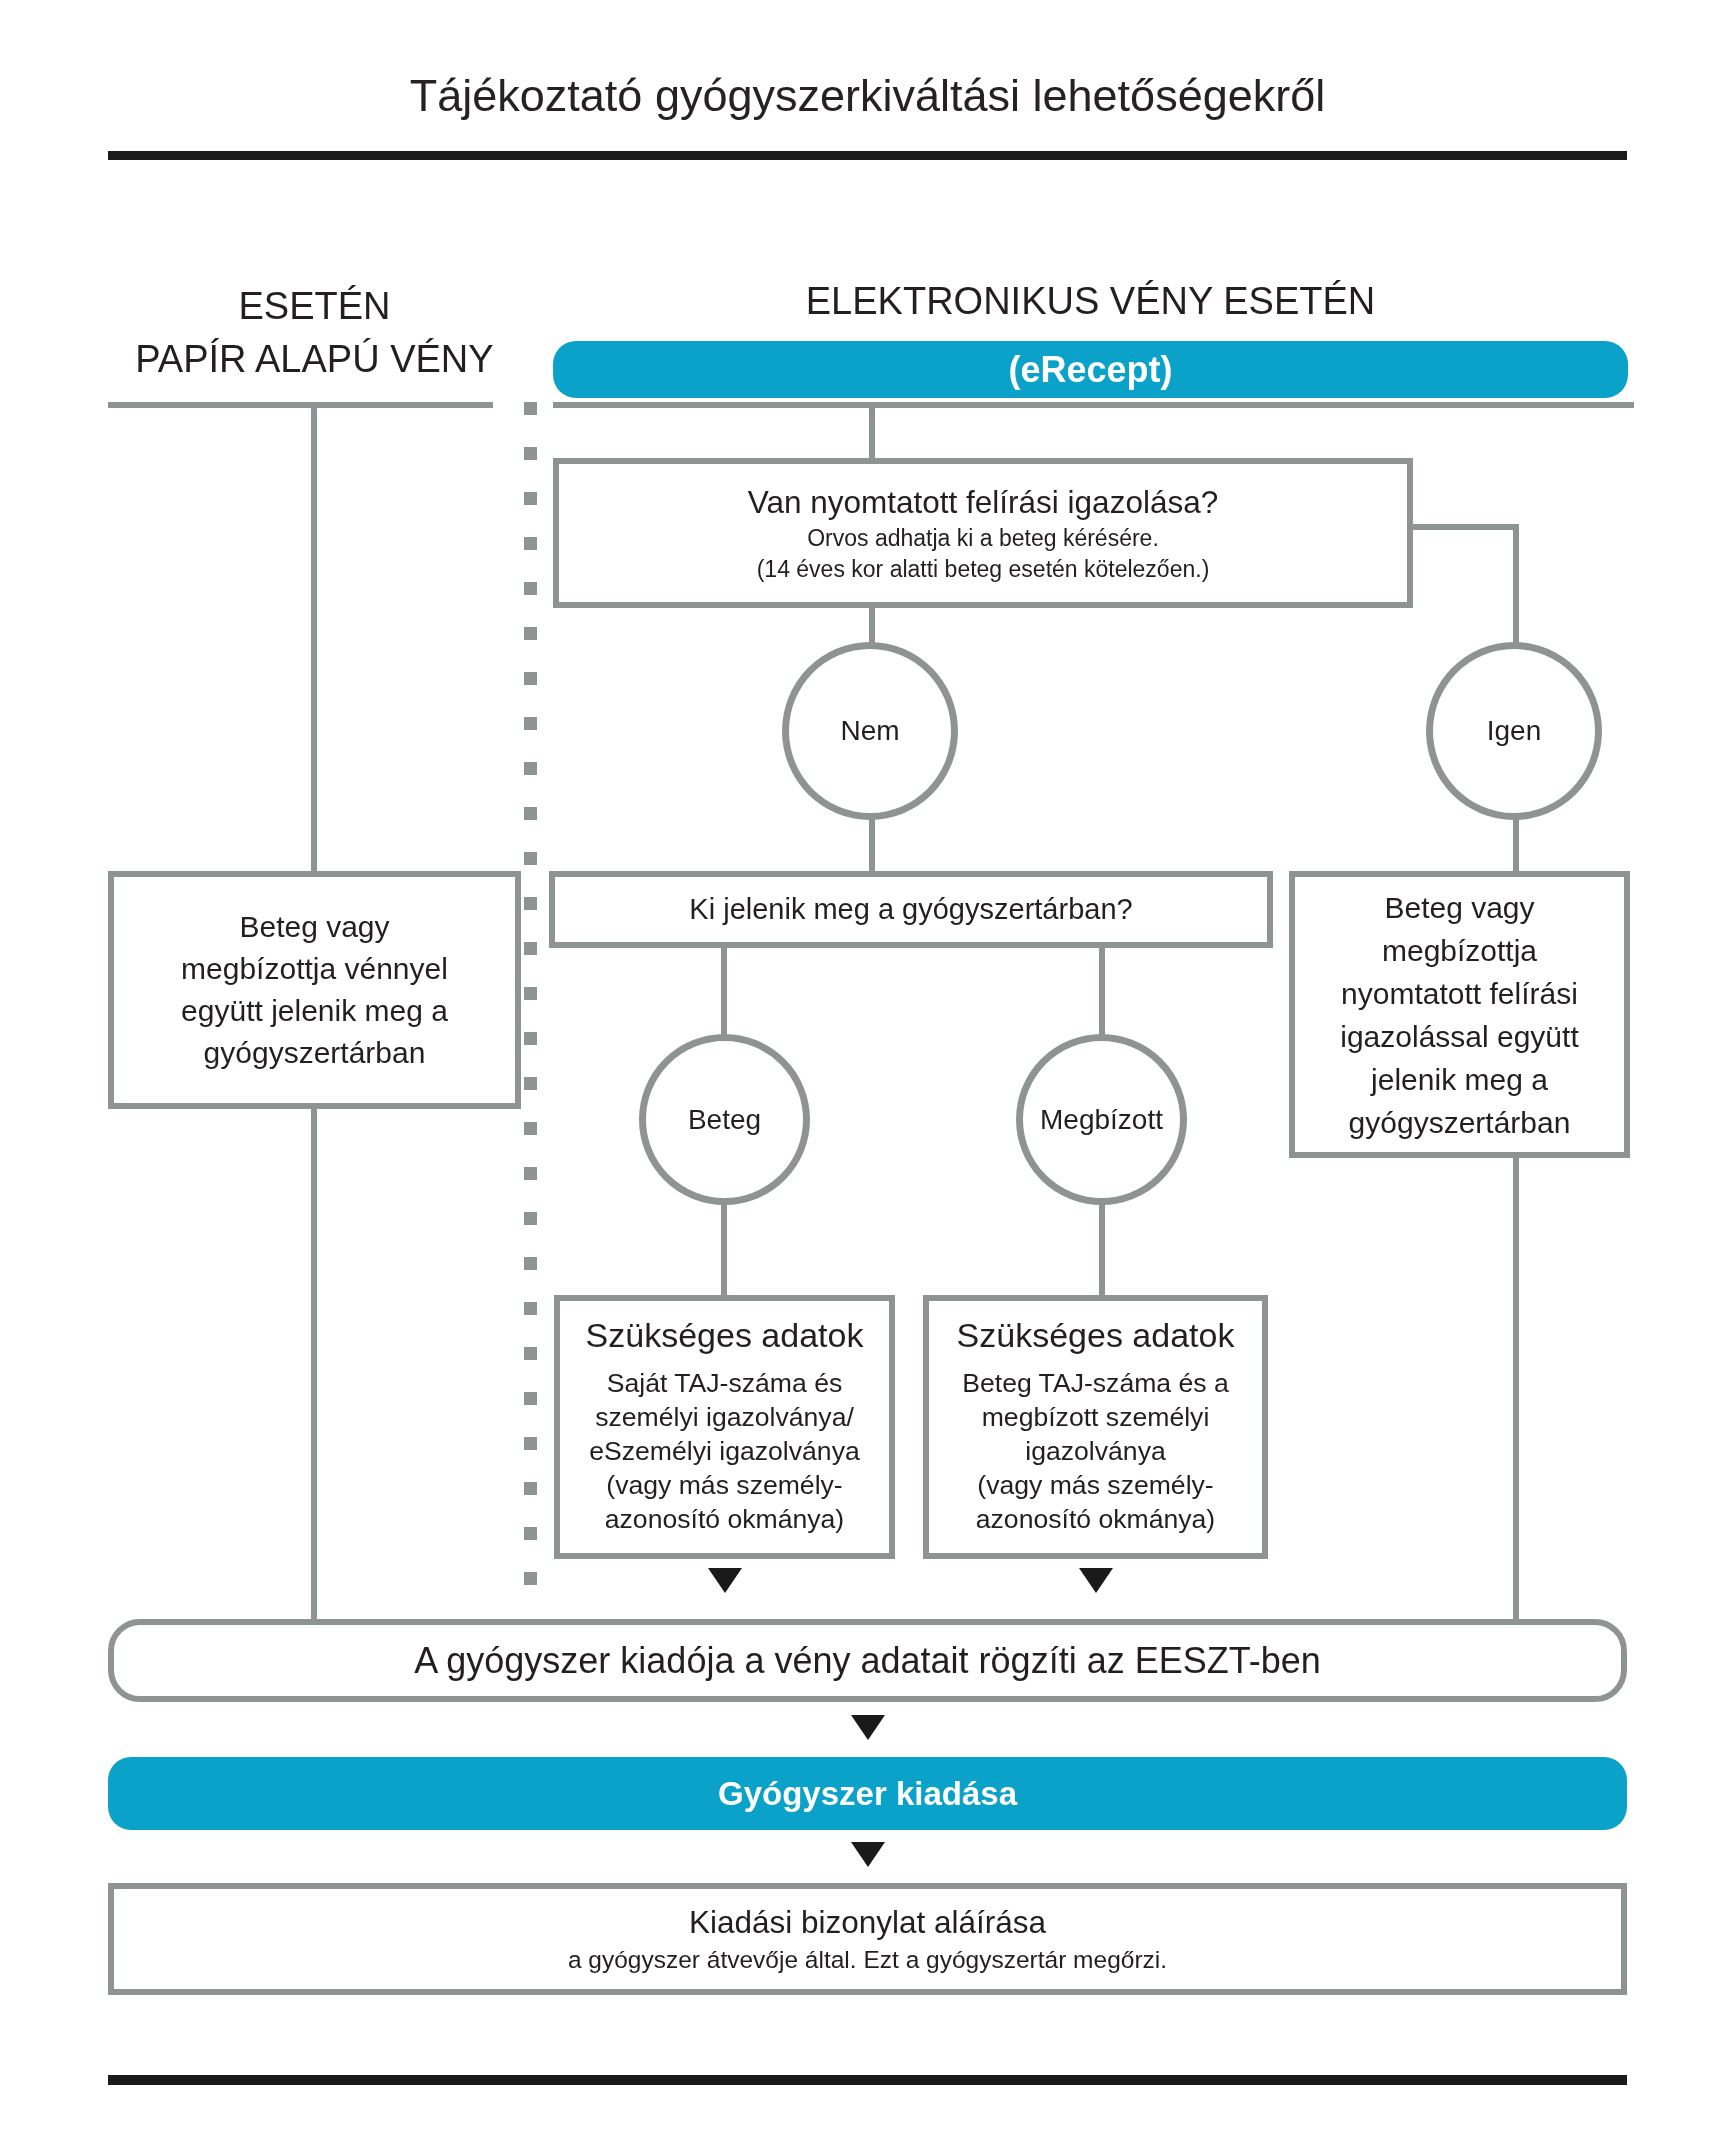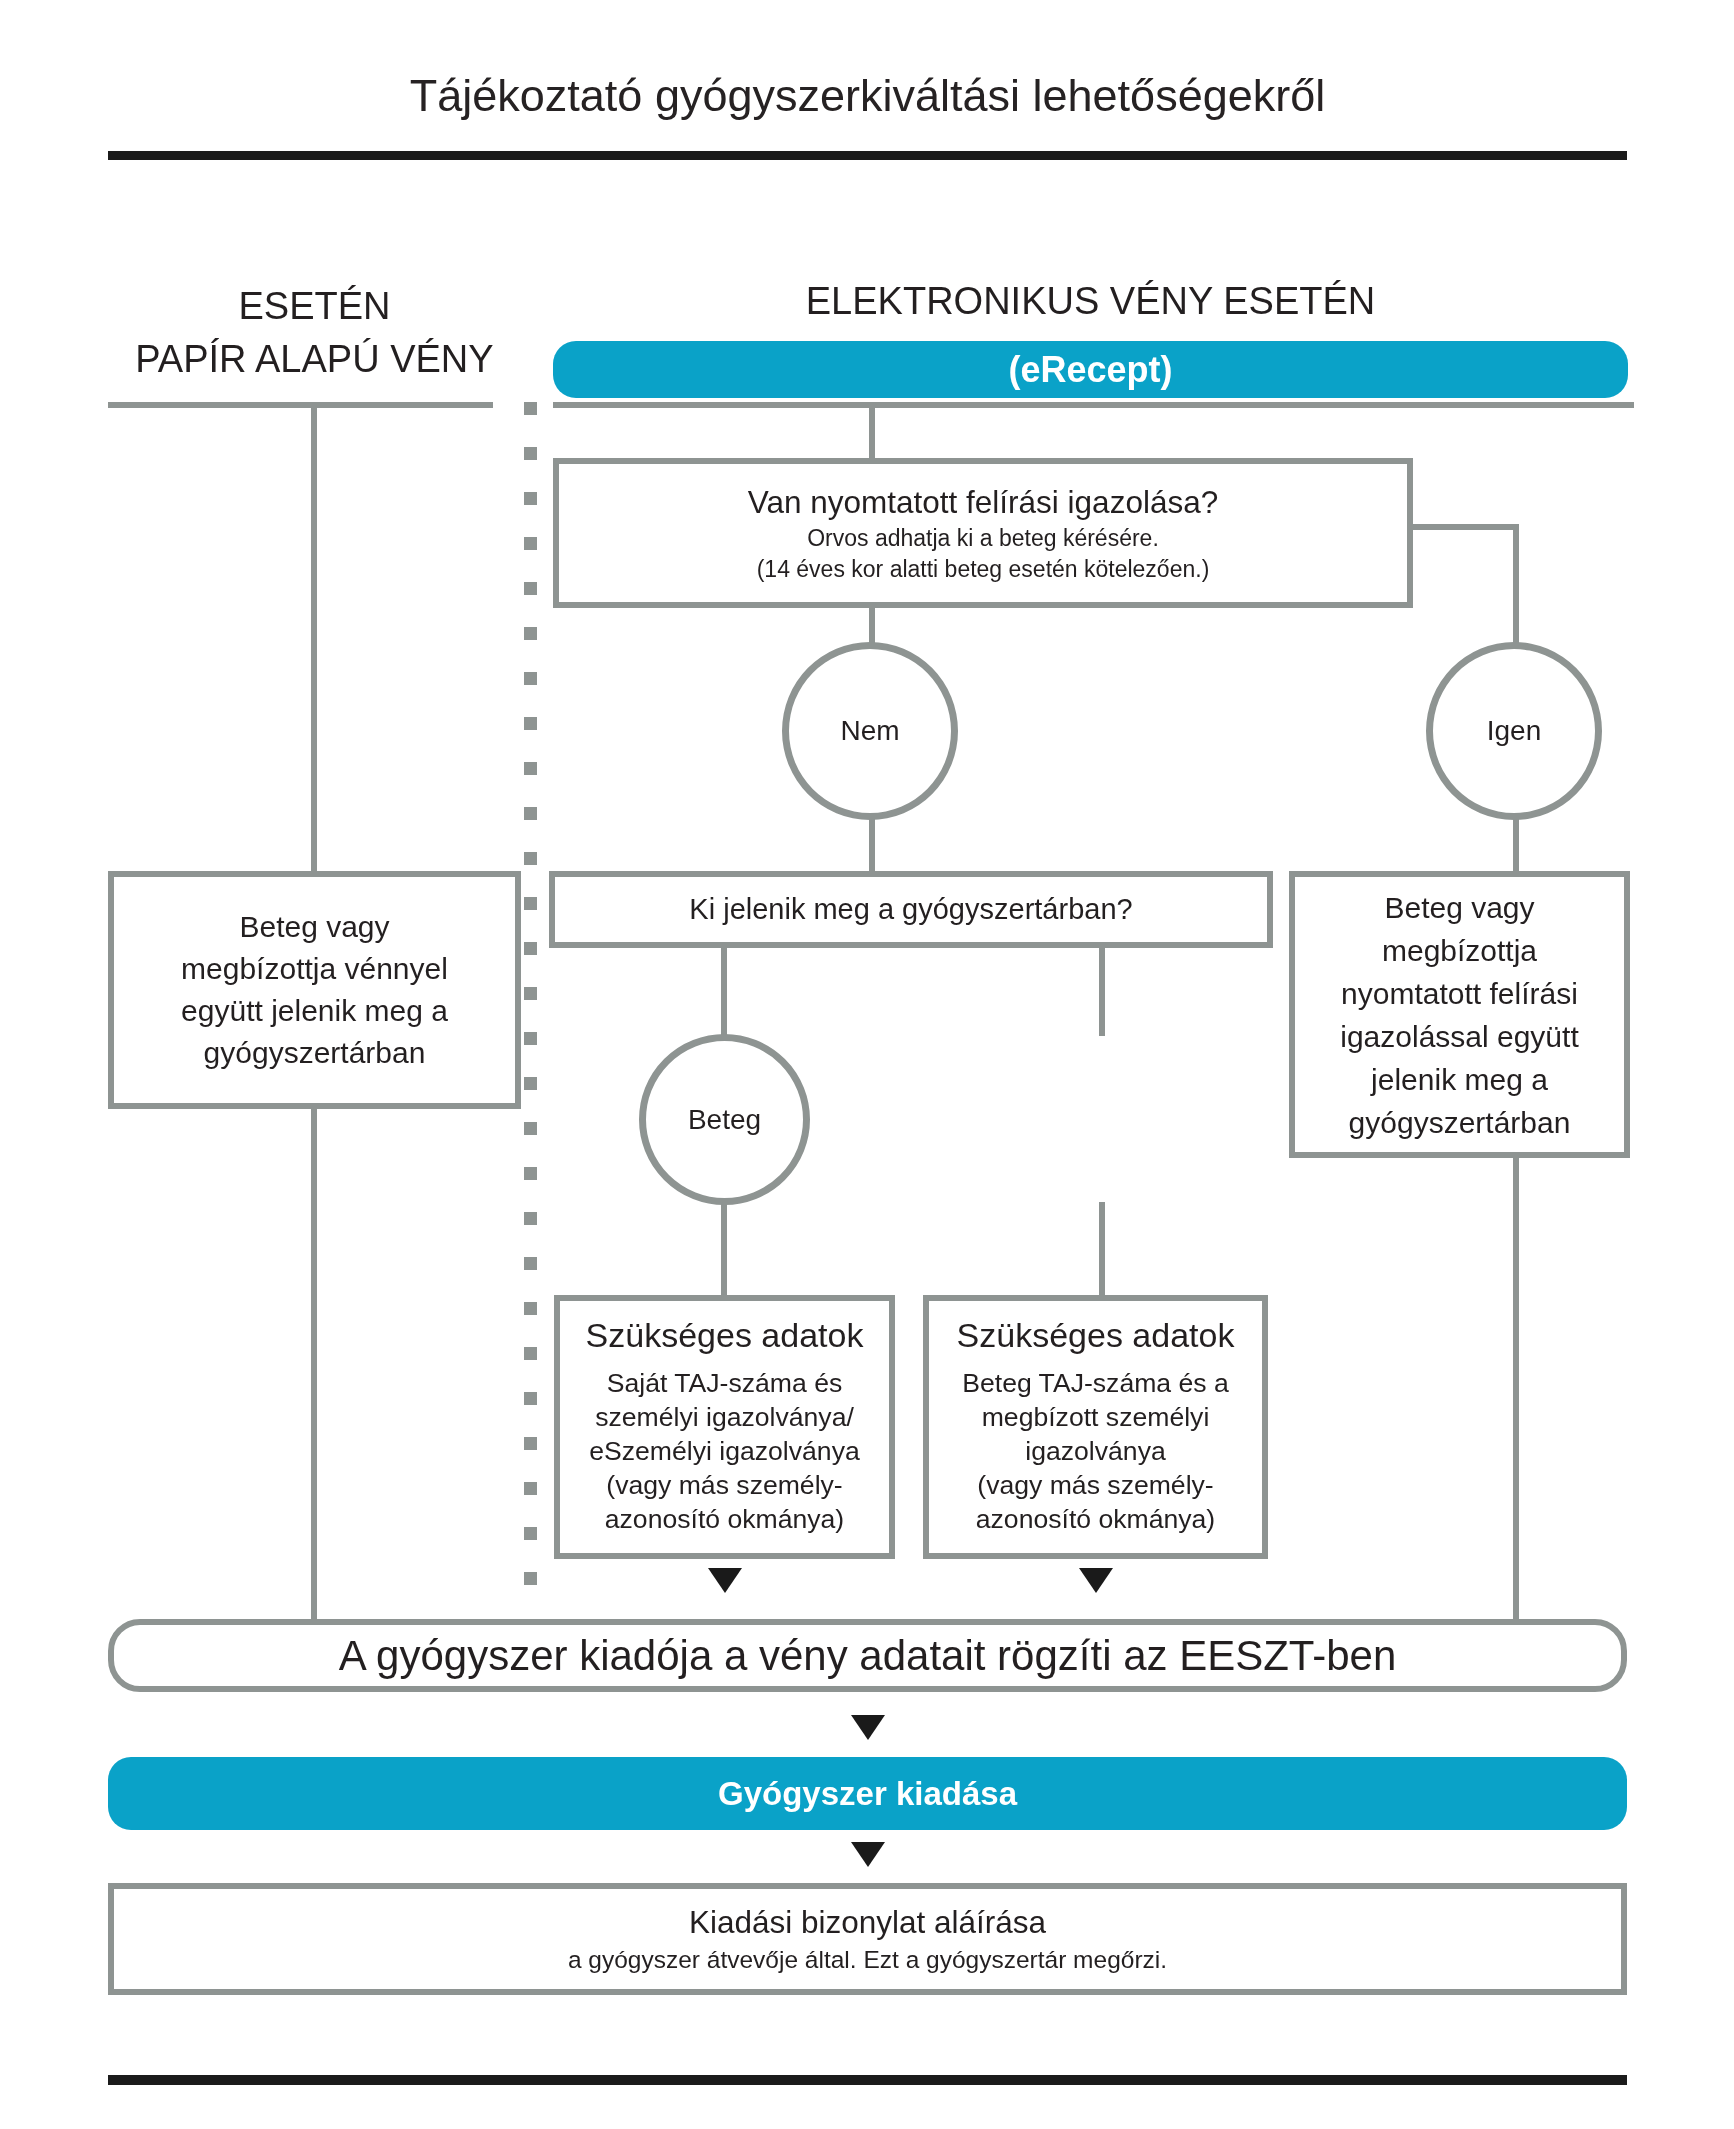--- a/index.html
+++ b/index.html
@@ -70,21 +70,21 @@
   .data-box{font-size:26.6px;line-height:34px;}
   .data-box .d-title{font-size:34px;margin-bottom:14px;}
   #data-left{left:554px;top:1295px;width:341px;height:264px;}
   #data-right{left:923px;top:1295px;width:345px;height:264px;}
 
   #arrow-left{left:708px;top:1568px;}
   #arrow-right{left:1079px;top:1568px;}
   #arrow-mid1{left:851px;top:1715px;}
   #arrow-mid2{left:851px;top:1842px;}
 
-  #eeszt-box{left:108px;top:1619px;width:1519px;height:73px;font-size:42px;border-radius:32px;}
+  #eeszt-box{left:108px;top:1619px;width:1519px;height:83px;font-size:36px;border-radius:32px;}
   #dispense-banner{left:108px;top:1757px;width:1519px;height:73px;font-size:33px;}
   #receipt-box{left:108px;top:1883px;width:1519px;height:112px;}
   #receipt-box .r-title{font-size:31.5px;line-height:42px;}
   #receipt-box .r-sub{font-size:24.5px;line-height:34px;}
   #bottom-rule{left:108px;top:2075px;width:1519px;height:9.8px;}
 </style>
 </head>
 <body>
 
 <div class="canvas">
@@ -135,20 +135,21 @@
   <div id="printed-box" class="abs gbox">
     <div>Beteg vagy</div>
     <div>megbízottja</div>
     <div>nyomtatott felírási</div>
     <div>igazolással együtt</div>
     <div>jelenik meg a</div>
     <div>gyógyszertárban</div>
   </div>
 
   <div id="beteg-circle" class="abs circle">Beteg</div>
+  <div id="megb-circle" class="abs circle">Megbízott</div>
 
   <div id="data-left" class="abs gbox data-box">
     <div class="d-title">Szükséges adatok</div>
     <div>Saját TAJ-száma és</div>
     <div>személyi igazolványa/</div>
     <div>eSzemélyi igazolványa</div>
     <div>(vagy más személy-</div>
     <div>azonosító okmánya)</div>
   </div>
   <div id="data-right" class="abs gbox data-box">

